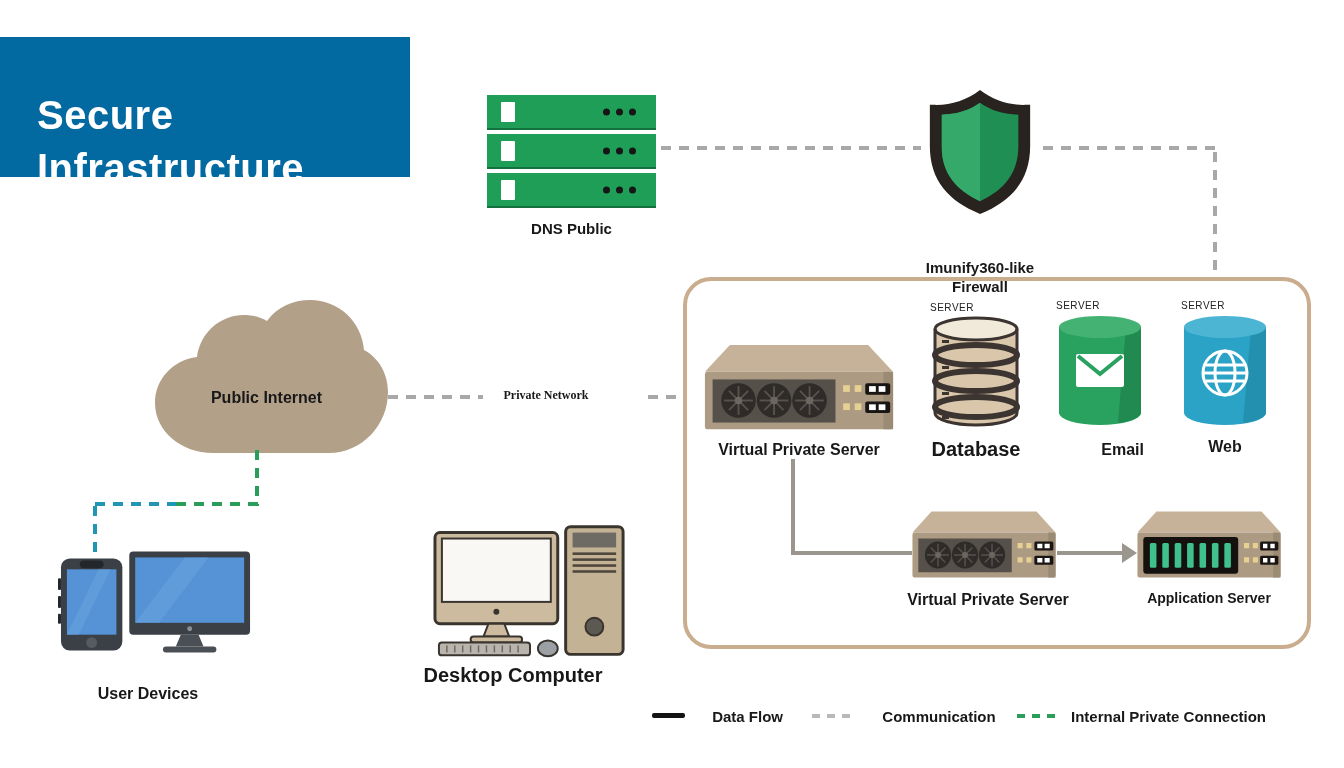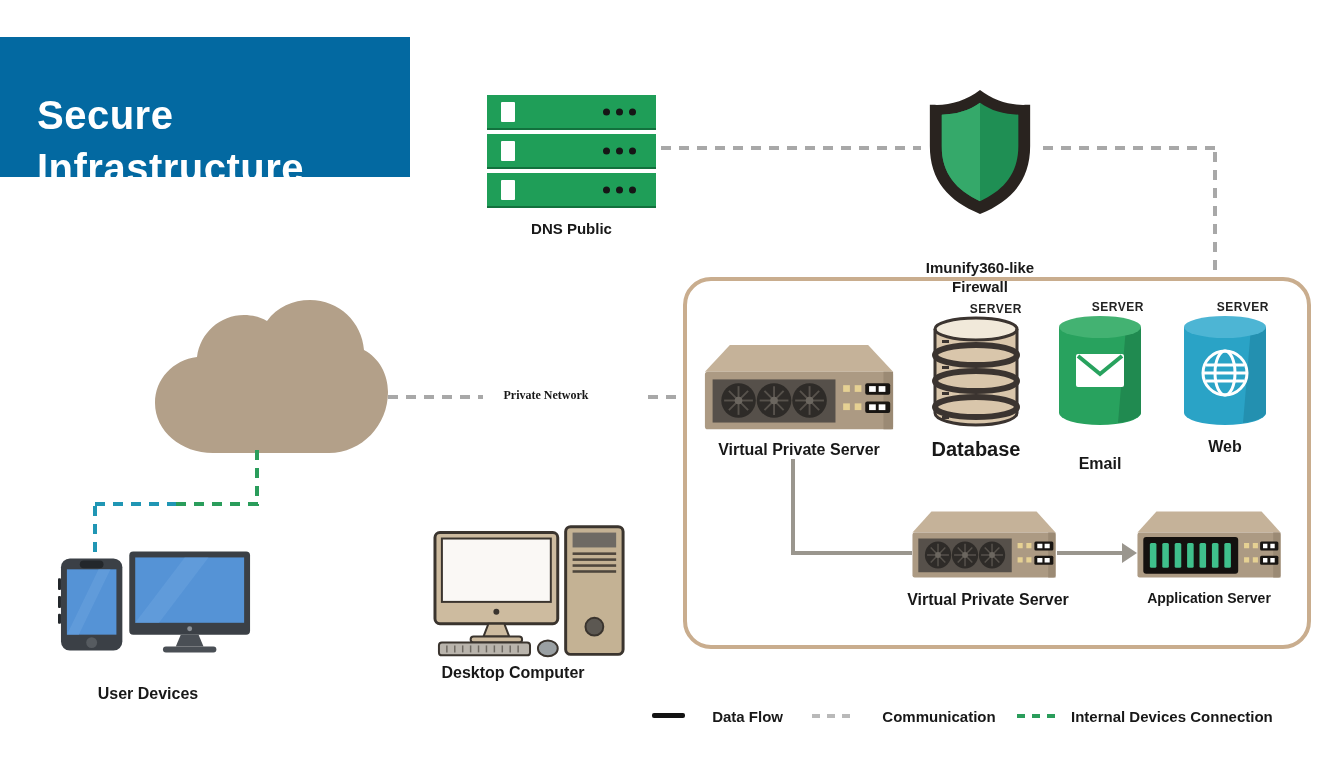--- a/index.html
+++ b/index.html
@@ -1,20 +1,20 @@
 <!DOCTYPE html>
 <html><head>
 <meta charset="utf-8">
 <style>
   html,body{margin:0;padding:0;background:#ffffff;}
   #canvas{position:relative;width:1344px;height:768px;background:#ffffff;overflow:hidden;
           font-family:"Liberation Sans", sans-serif;color:#1c1c1c;}
   .abs{position:absolute;}
   .lbl{position:absolute;font-weight:700;font-size:15px;color:#181818;text-align:center;line-height:1.25;}
-  .tag{position:absolute;font-weight:700;font-size:12px;color:#222;text-align:right;letter-spacing:0.5px;}
+  .tag{position:absolute;font-weight:400;font-size:10px;color:#222;text-align:left;letter-spacing:0.5px;}
   
   #title-block{left:0;top:37px;width:410px;height:140px;background:#0369a1;}
   #title-text{position:absolute;left:37px;top:52px;width:340px;color:#ffffff;
               font-size:40px;font-weight:700;line-height:1.32;letter-spacing:0.5px;}
   
   #dns-rack{left:487px;top:95px;width:169px;height:113px;display:flex;flex-direction:column;gap:4px;}
   .dns-bar{position:relative;flex:1;background:#1f9e58;border-bottom:2px solid #12713d;}
   .dns-slot{position:absolute;left:14px;top:7px;width:14px;height:20px;background:#ffffff;border-radius:1px;}
   .dns-dots{position:absolute;right:20px;top:50%;transform:translateY(-50%);display:flex;gap:6px;}
   .dns-dots i{width:7px;height:7px;border-radius:50%;background:#161616;}
@@ -79,20 +79,21 @@
     <rect x="9" y="10" width="51" height="112" fill="#35a96a" clip-path="url(#shield-clip)"></rect>
   </svg>
   <div class="lbl" style="left:905px;top:226px;width:150px;margin-top:33px;">Imunify360-like Firewall</div>
 
   <div class="dash-h" style="--dc:#a8a8a8;left:1043px;top:146px;width:174px;"></div>
   <div class="dash-v" style="--dc:#a8a8a8;left:1213px;top:152px;height:125px;"></div>
 
   <svg class="abs" style="left:143px;top:298px;" width="247" height="158" viewBox="0 0 247 158">
     <path d="M70,155 C38,155 12,133 12,105 C12,81 30,62 54,59 C57,35 77,17 101,17 C109,17 117,19 124,23 C134,9 150,2 167,2 C196,2 219,24 221,52 C236,60 245,76 245,94 C245,127 219,155 186,155 Z" fill="#b3a089"></path>
   </svg>
+  <div class="lbl" style="left:143px;top:388px;width:247px;font-size:16px;">Public Internet</div>
 
   <div class="dash-h" style="--dc:#a8a8a8;left:388px;top:395px;width:95px;"></div>
   <div class="lbl" style="left:466px;top:388px;width:160px;font-size:12px;font-family:Liberation Serif, serif;">Private Network</div>
   <div class="dash-h" style="--dc:#a8a8a8;left:648px;top:395px;width:35px;"></div>
 
   <div class="abs" id="pn-box"></div>
 
   <svg class="abs" style="left:703px;top:343px;" width="192" height="92" viewBox="0 0 200 96" preserveAspectRatio="none">
     <polygon points="28,2 172,2 198,30 2,30" fill="#c5b299"></polygon>
     <rect x="2" y="30" width="196" height="60" rx="3" fill="#ac9a83"></rect>
@@ -157,21 +158,21 @@
   <div class="lbl" style="left:920px;top:437px;width:112px;font-size:20px;">Database</div>
 
   <div class="tag" style="left:1056px;top:300px;width:88px;">SERVER</div>
   <svg class="abs" style="left:1056px;top:314px;" width="88" height="114" viewBox="0 0 88 114">
     <path d="M3,13 L3,99 A41,12 0 0 0 85,99 L85,13 Z" fill="#28a25e"></path>
     <path d="M70,13 L85,13 L85,99 A41,12 0 0 1 62,109 Z" fill="#208a50"></path>
     <ellipse cx="44" cy="13" rx="41" ry="11" fill="#43b272"></ellipse>
     <rect x="20" y="40" width="48" height="33" rx="2" fill="#ffffff"></rect>
     <polyline points="22,42 44,60 66,42" stroke="#28a25e" stroke-width="4" fill="none"></polyline>
   </svg>
-  <div class="lbl" style="left:1056px;top:454px;width:88px;font-size:16px;">Email</div>
+  <div class="lbl" style="left:1056px;top:440px;width:88px;font-size:16px;text-align:right;">Email</div>
 
   <div class="tag" style="left:1181px;top:300px;width:88px;">SERVER</div>
   <svg class="abs" style="left:1181px;top:314px;" width="88" height="114" viewBox="0 0 88 114">
     <path d="M3,13 L3,99 A41,12 0 0 0 85,99 L85,13 Z" fill="#2aa3c6"></path>
     <path d="M70,13 L85,13 L85,99 A41,12 0 0 1 62,109 Z" fill="#2390b0"></path>
     <ellipse cx="44" cy="13" rx="41" ry="11" fill="#4db5d4"></ellipse>
     <g stroke="#ffffff" stroke-width="3" fill="none">
       <circle cx="44" cy="59" r="22"></circle>
       <ellipse cx="44" cy="59" rx="10" ry="22"></ellipse>
       <line x1="25" y1="51" x2="63" y2="51"></line>
@@ -310,22 +311,22 @@
     <rect x="134" y="2" width="58" height="129" rx="5" fill="#c4b294" stroke="#3a342e" stroke-width="3"></rect>
     <rect x="141" y="8" width="44" height="15" fill="#6e6a64"></rect>
     <g fill="#3a342e" opacity="0.85">
       <rect x="141" y="28" width="44" height="2.6"></rect>
         <rect x="141" y="34" width="44" height="2.6"></rect>
       <rect x="141" y="40" width="44" height="2.6"></rect>
         <rect x="141" y="46" width="44" height="2.6"></rect>
     </g>
     <circle cx="163" cy="103" r="9" fill="#5c5852" stroke="#3a342e" stroke-width="2"></circle>
   </svg>
-  <div class="lbl" style="left:413px;top:663px;width:200px;font-size:16px;">Desktop Computer</div>
+  <div class="lbl" style="left:413px;top:663px;width:200px;font-size:20px;">Desktop Computer</div>
 
   <div id="legend-solid"></div>
   <div class="lbl" style="left:703px;top:708px;width:80px;text-align:right;">Data Flow</div>
   <div class="legend-dash" style="--dc:#b9b9b9;left:812px;top:714px;width:41px;"></div>
   <div class="lbl" style="left:874px;top:708px;width:130px;text-align:center;">Communication</div>
   <div class="legend-dash" style="--dc:#2a9d5b;left:1017px;top:714px;width:42px;"></div>
-  <div class="lbl" style="left:1071px;top:708px;width:230px;text-align:left;">Internal Devices Connection</div>
+  <div class="lbl" style="left:1071px;top:708px;width:230px;text-align:left;">Internal Private Connection</div>
 
 </div>
 
 </body></html>

